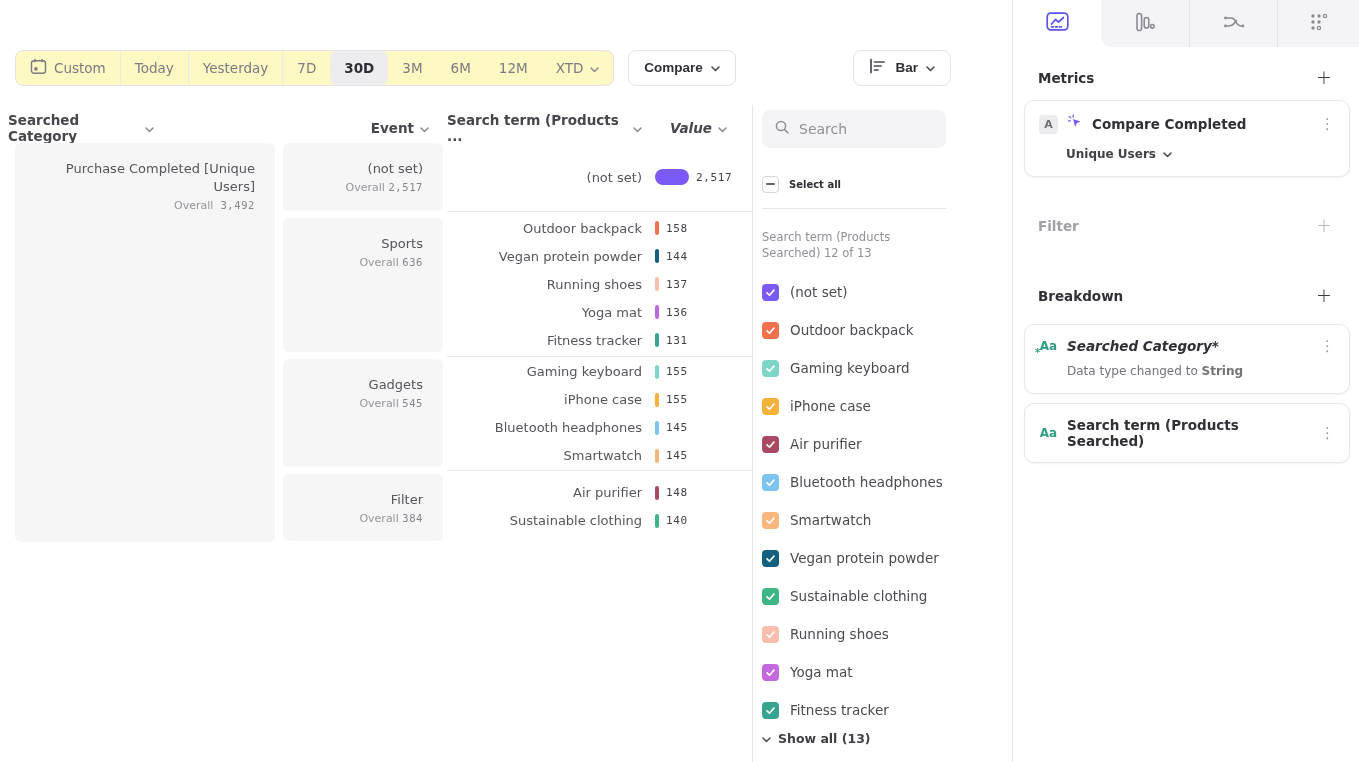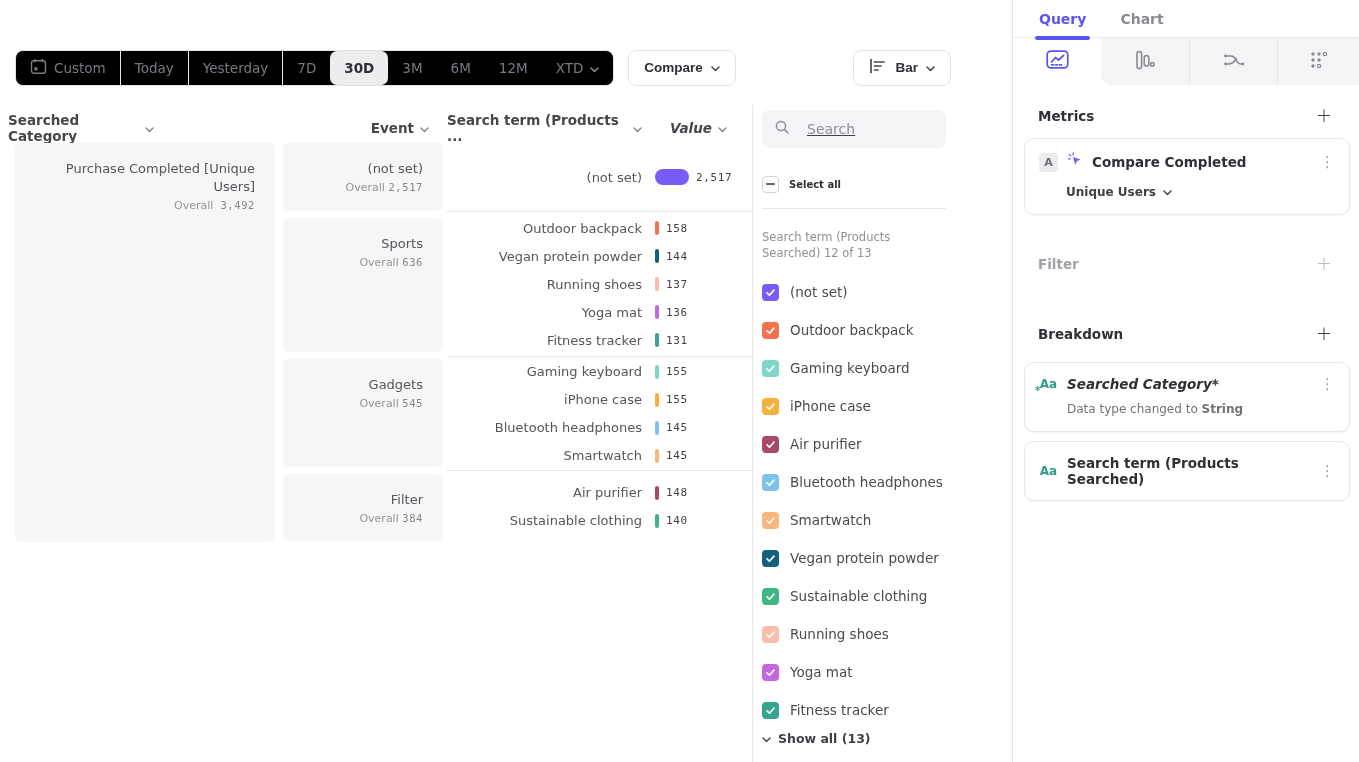--- a/index.html
+++ b/index.html
@@ -3,21 +3,21 @@
 <meta charset="utf-8">
 <style>
   * { margin:0; padding:0; box-sizing:border-box; }
   html,body { width:1359px; height:762px; overflow:hidden; background:#fff;
     font-family:"DejaVu Sans","Liberation Sans",sans-serif; color:#3f3f45; }
   .app { display:flex; width:1359px; height:762px; }
 
   
   .left-pane { width:1013px; display:flex; flex-direction:column; border-right:1px solid #e4e4e8; }
   .toolbar { display:flex; align-items:center; margin:49px 0 0 15px; height:37px; flex:none; }
-  .seg { display:flex; align-items:center; border:1px solid #e3e3e7; border-radius:8px; background:#000000; height:36px; }
+  .seg { display:flex; align-items:center; border:1px solid #e3e3e7; border-radius:8px; background:#fef9c3; height:36px; }
   .seg-item { display:flex; align-items:center; gap:7px; padding:0 14px; height:100%; font-size:13.5px; color:#7a7a82; cursor:pointer; white-space:nowrap; }
   .seg-item.bordered { border-right:1px solid #e9e9ec; }
   .seg-item.active { background:#ededef; color:#2f2f35; font-weight:bold; border-radius:7px; }
   .btn { display:flex; align-items:center; gap:8px; border:1px solid #e3e3e7; border-radius:8px; background:#fff; height:36px; padding:0 15px; font-size:13.5px; font-weight:600; color:#2f2f35; cursor:pointer; }
   .compare-btn { margin-left:14px; }
   .bar-btn { margin-left:auto; margin-right:61px; }
   .chev { color:#8a8a92; flex:none; }
   .chev.dark { color:#4a4a52; }
 
   .content-row { display:flex; flex:1; margin-top:19px; min-height:0; }
@@ -48,21 +48,21 @@
   .rgroup.sep { border-bottom:1px solid #e9e9ec; }
   .g1{height:69px} .g2{height:145px} .g3{height:114px} .g4{height:71px}
   .vrow { display:flex; align-items:center; height:28px; }
   .term { width:195px; text-align:right; font-size:13px; color:#55555c; white-space:nowrap; }
   .valwrap { display:flex; align-items:center; margin-left:13px; gap:7px; }
   .tick { width:4px; height:14px; border-radius:2px; flex:none; }
   .bigbar { width:34px; height:16px; border-radius:8px; flex:none; }
 
   
   .filter-panel { flex:1; padding:5px 0 0 9px; }
-  .search-box { width:184px; height:38px; background:#f4f4f6; border-radius:8px; display:flex; align-items:center; gap:17px; padding:0 12px;text-decoration:underline; }
+  .search-box { width:184px; height:38px; background:#f4f4f6; border-radius:8px; display:flex; align-items:center; gap:9px; padding:0 12px; }
   .search-box input { border:none; outline:none; background:transparent; font-size:14px; color:#3f3f45; width:130px; font-family:inherit; }
   .search-box input::placeholder { color:#8f8f96; }
   .select-row { display:flex; align-items:center; gap:10px; margin-top:25px; height:22px; cursor:pointer; }
   .select-label { font-size:10px; font-weight:bold; color:#2f2f35; }
   .cbx-ind { width:17px; height:17px; border:1px solid #d5d5db; border-radius:4px; background:#fff; display:flex; align-items:center; justify-content:center; }
   .cbx-ind .dash { width:9px; height:2px; background:#62626a; border-radius:1px; }
   .fdivider { width:184px; border-top:1px solid #e7e7ea; margin-top:13px; }
   .list-label { width:172px; font-size:11.5px; color:#8f8f96; line-height:16px; margin-top:20px; margin-bottom:12px; }
   .fitem { display:flex; align-items:center; gap:11px; height:38px; cursor:pointer; }
   .cbx { width:17px; height:17px; border-radius:4px; display:flex; align-items:center; justify-content:center; flex:none; }
@@ -455,28 +455,20 @@
           <span class="chev dark"><svg width="9" height="6" viewBox="0 0 9 6" fill="none" stroke="currentColor" stroke-width="1.5" stroke-linecap="round" stroke-linejoin="round">
                 <polyline points="1,1 4.5,4.5 8,1"></polyline>
               </svg></span>
           <span>Show all (13)</span>
         </div>
       </div>
     </div>
   </div>
 
   <div class="sidebar">
-    <div class="side-tabs">
-      <div class="side-tab active">
-          <span>Query</span>
-        </div>
-      <div class="side-tab">
-          <span>Chart</span>
-        </div>
-    </div>
 
     <div class="icon-strip">
       <div class="icon-tab">
         <span>
           <svg width="23" height="20" viewBox="0 0 23 20" fill="none" stroke="#5b54ee" stroke-width="1.7" stroke-linecap="round" stroke-linejoin="round">
             <rect x="1.2" y="1.2" width="20.6" height="16.6" rx="3.5"></rect>
             <polyline points="5.5,12 9.5,7.5 12.5,10 17.5,5.5"></polyline>
             <line x1="5.5" y1="14.8" x2="7.5" y2="14.8"></line>
               <line x1="9.5" y1="14.8" x2="11.5" y2="14.8"></line>
               <line x1="13.5" y1="14.8" x2="15.5" y2="14.8"></line>

